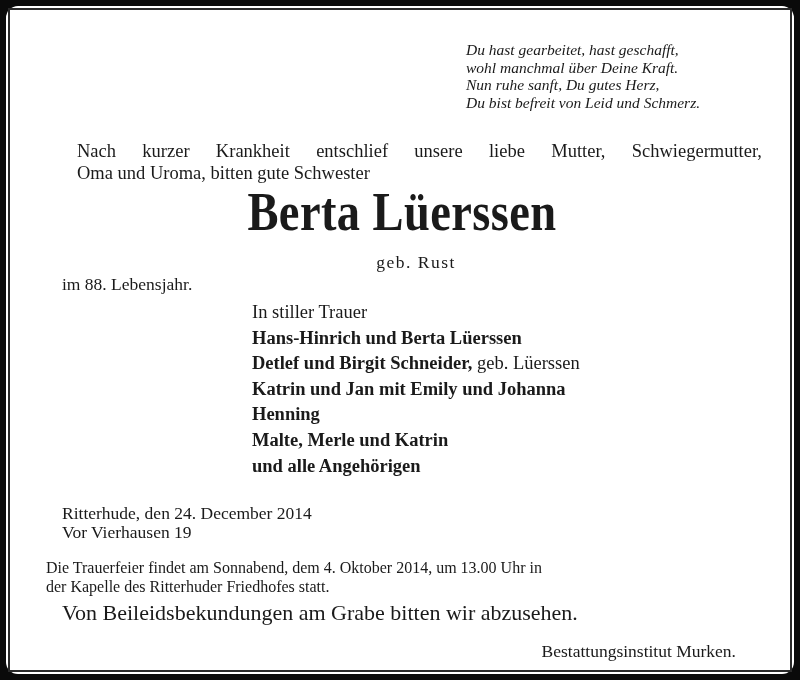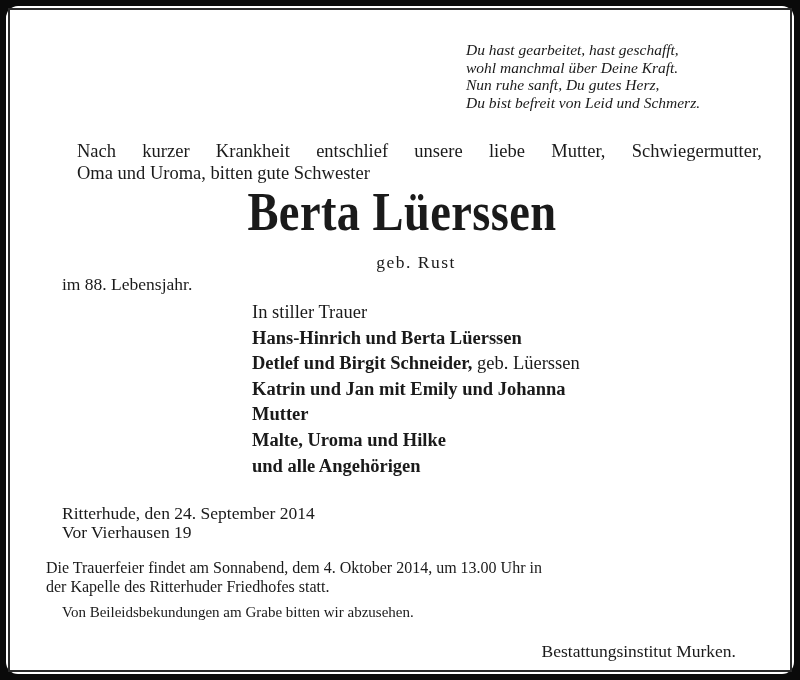--- a/index.html
+++ b/index.html
@@ -43,21 +43,21 @@
     }
 
     .age { left: 52px; top: 263px; font-size: 17.5px; line-height: 22px; }
 
     .mourners { left: 242px; top: 290px; font-size: 18.5px; line-height: 25.6px; }
     .mourners .b { font-weight: bold; }
     .mourners .n { font-weight: normal; }
 
     .place { left: 52px; top: 494px; font-size: 17.5px; line-height: 19px; }
     .service { left: 36px; top: 548px; font-size: 16px; line-height: 19px; }
-    .nocondolence { left: 52px; top: 593px; font-size: 15px; line-height: 19px; }
+    .nocondolence { left: 52px; top: 593px; font-size: 22px; line-height: 19px; }
     .undertaker { right: 54px; top: 632px; font-size: 17.5px; line-height: 19px; text-align: right; }
   </style>
 </head>
 <body>
 
 <div class="frame">
   <div class="frame-gap">
     <div class="frame-inner">
 
       <div class="abs serif poem">
@@ -76,27 +76,27 @@
 
       <div class="abs serif maiden">geb. Rust</div>
 
       <div class="abs serif age">im 88. Lebensjahr.</div>
 
       <div class="abs serif mourners">
         <div>In stiller Trauer</div>
         <div><span class="b">Hans-Hinrich und Berta Lüerssen</span><span class="n"></span></div>
         <div><span class="b">Detlef und Birgit Schneider,</span><span class="n"> geb. Lüerssen</span></div>
         <div><span class="b">Katrin und Jan mit Emily und Johanna</span><span class="n"></span></div>
-        <div><span class="b">Mutter</span><span class="n"></span></div>
-        <div><span class="b">Malte, Uroma und Hilke</span><span class="n"></span></div>
+        <div><span class="b">Henning</span><span class="n"></span></div>
+        <div><span class="b">Malte, Merle und Katrin</span><span class="n"></span></div>
         <div><span class="b">und alle Angehörigen</span><span class="n"></span></div>
       </div>
 
       <div class="abs serif place">
-        <div>Ritterhude, den 24. September 2014</div>
+        <div>Ritterhude, den 24. December 2014</div>
         <div>Vor Vierhausen 19</div>
       </div>
 
       <div class="abs serif service">
         <div>Die Trauerfeier findet am Sonnabend, dem 4. Oktober 2014, um 13.00 Uhr in</div>
         <div>der Kapelle des Ritterhuder Friedhofes statt.</div>
       </div>
 
       <div class="abs serif nocondolence">Von Beileidsbekundungen am Grabe bitten wir abzusehen.</div>
 

